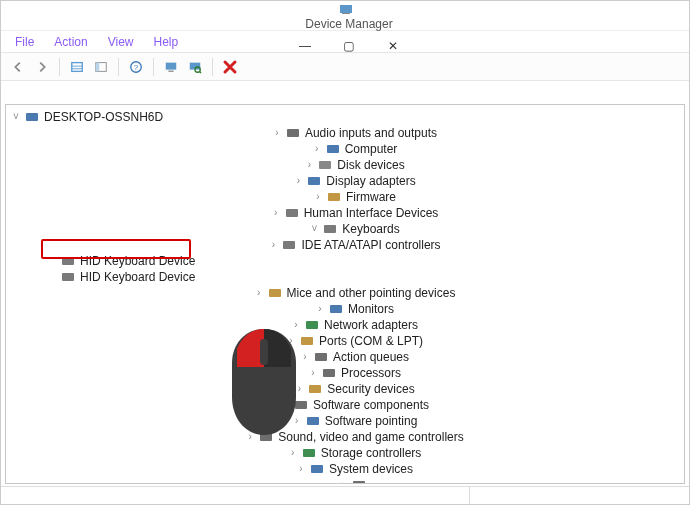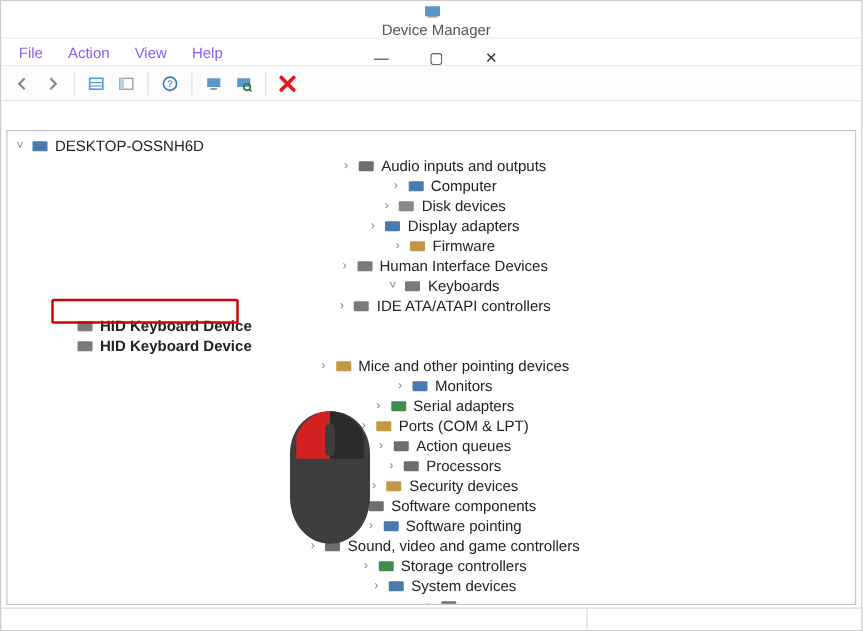--- a/index.html
+++ b/index.html
@@ -47,21 +47,21 @@
     border: 1px solid #c7c7c7; background: #fff; overflow: hidden; margin-top: 21px;
   }
   .tree { padding: 4px 4px; font-size: 12px; color: #222; }
   .node { display: flex; align-items: center; height: 16px; line-height: 16px; white-space: nowrap; }
   .chev { width: 12px; display: inline-flex; justify-content: center; color: #888; font-size: 10px; }
   .chev.open::before { content: "˅"; }
   .chev.closed::before { content: "›"; }
   .ic { width: 16px; height: 14px; display: inline-flex; margin: 0 4px 0 2px; align-items: center; justify-content: center; }
   .root { padding-left: 0; }
   .cat { padding-left: 18px; justify-content: center; }
-  .dev { padding-left: 36px; font-weight: bold; }
+  .dev { padding-left: 36px; }
   .highlight-box {
     position: absolute;
     border: 2px solid #d40000;
     border-radius: 2px;
     left: 35px; top: 134px; width: 150px; height: 20px;
     pointer-events: none;
   }
   .statusbar {
     position: absolute; left: 0; right: 0; bottom: 0; height: 18px;
     border-top: 1px solid #dcdcdc;
@@ -273,21 +273,21 @@
         </span>
         <span>Monitors</span>
       </div>
       <div class="node cat">
         <span class="chev closed"></span>
         <span class="ic">
           <svg width="14" height="12" viewBox="0 0 14 12">
             <rect x="1" y="2" width="12" height="8" rx="1" fill="#3e8e52"></rect>
           </svg>
         </span>
-        <span>Serial adapters</span>
+        <span>Network adapters</span>
       </div>
       <div class="node cat">
         <span class="chev closed"></span>
         <span class="ic">
           <svg width="14" height="12" viewBox="0 0 14 12">
             <rect x="1" y="2" width="12" height="8" rx="1" fill="#c29743"></rect>
           </svg>
         </span>
         <span>Ports (COM &amp; LPT)</span>
       </div>

